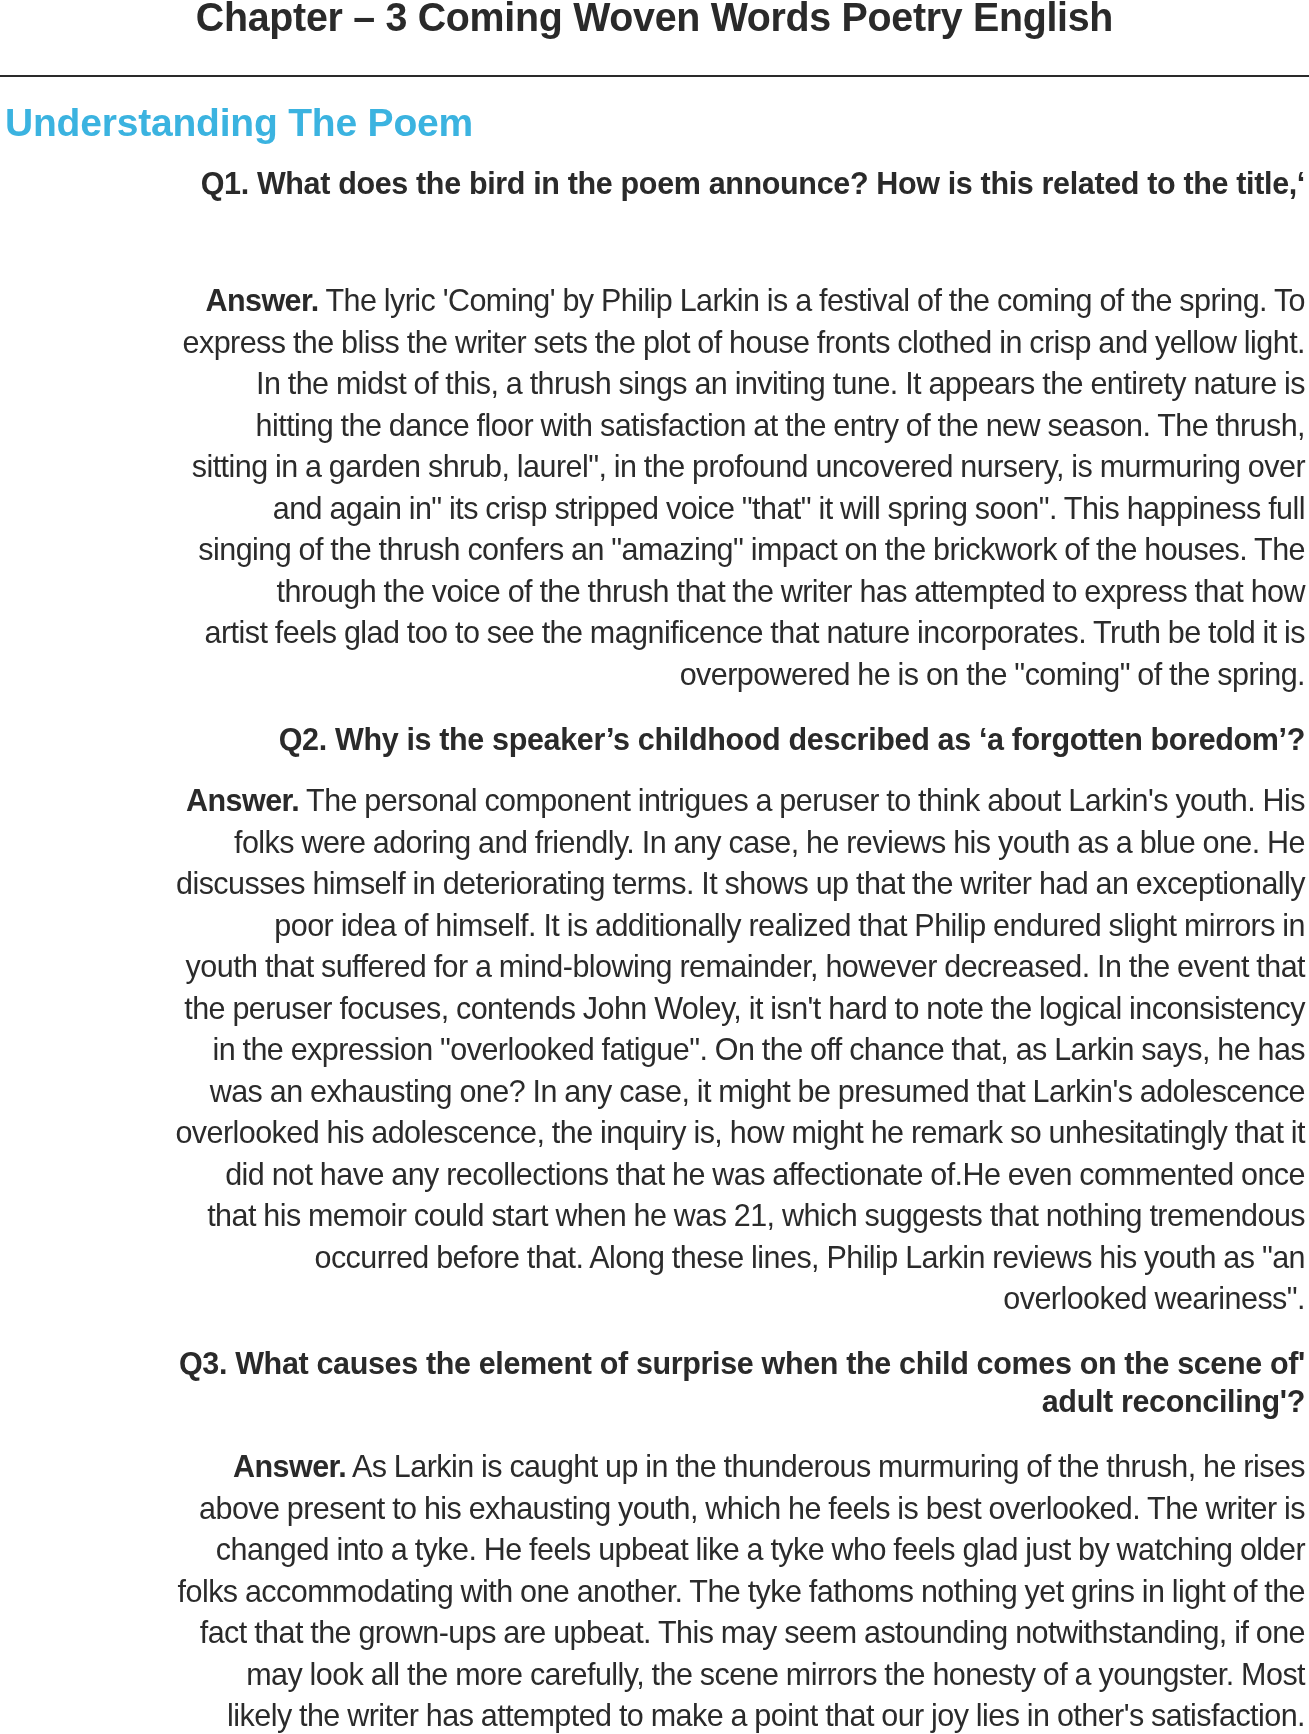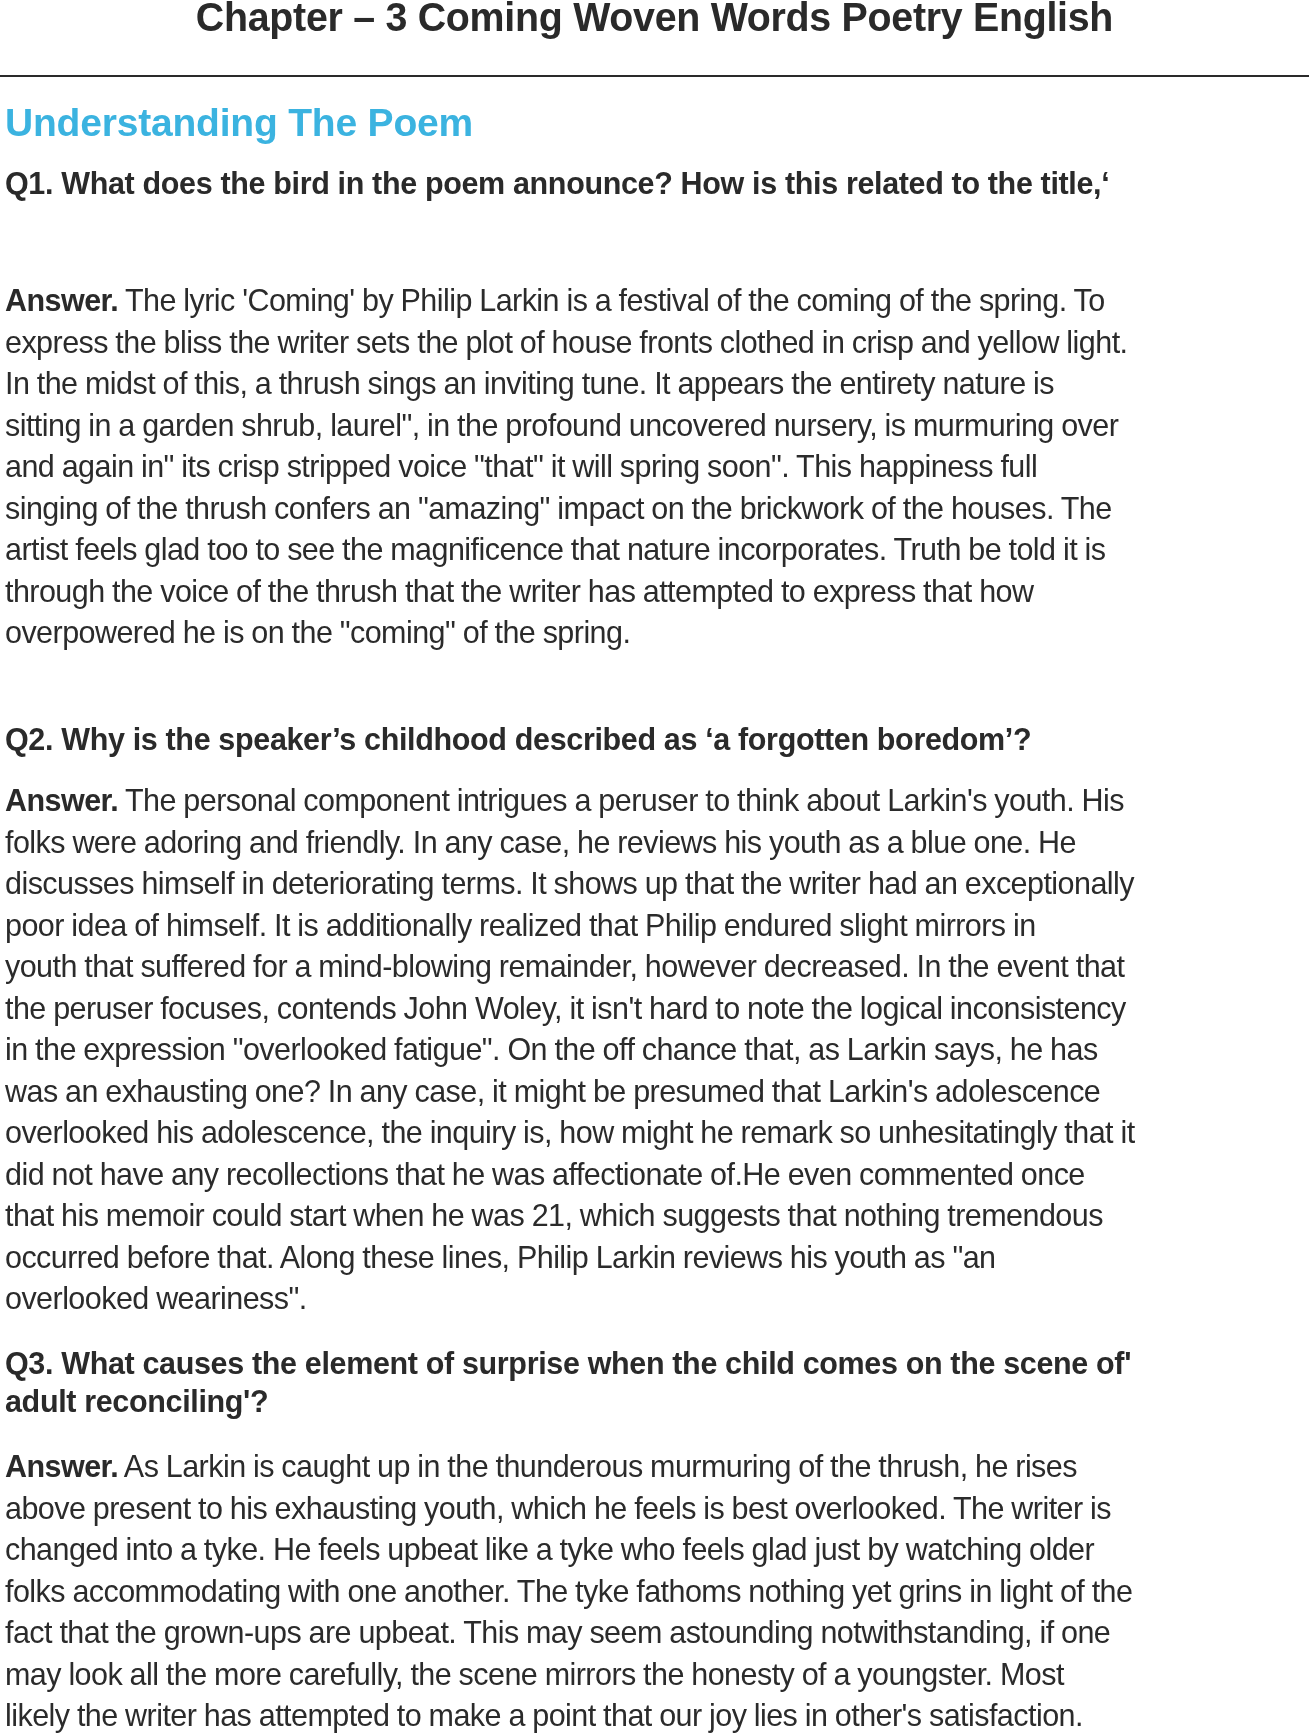--- a/index.html
+++ b/index.html
@@ -66,44 +66,46 @@
     letter-spacing: -0.55px;
     word-spacing: -0.5px;
   }
   .answer .label {
     font-weight: bold;
     color: #2a2a2a;
   }
   .line {
     display: block;
     white-space: nowrap;
+    text-align: right;
   }
 </style>
 </head>
 <body>
 
 <div class="page-title">Chapter – 3 Coming Woven Words Poetry English</div>
 <div class="title-rule"></div>
 
 <div class="section-heading">Understanding The Poem</div>
 
 <div class="block" style="top:164px;">
   <div class="question">
     <span class="line">Q1. What does the bird in the poem announce? How is this related to the title,‘</span>
   </div>
 </div>
 <div class="block answer" style="top:280px;">
   <span class="line"><span class="label">Answer.</span><span> The lyric 'Coming' by Philip Larkin is a festival of the coming of the spring. To</span></span>
   <span class="line">express the bliss the writer sets the plot of house fronts clothed in crisp and yellow light.</span>
   <span class="line">In the midst of this, a thrush sings an inviting tune. It appears the entirety nature is</span>
+  <span class="line">hitting the dance floor with satisfaction at the entry of the new season. The thrush,</span>
   <span class="line">sitting in a garden shrub, laurel", in the profound uncovered nursery, is murmuring over</span>
   <span class="line">and again in" its crisp stripped voice "that" it will spring soon". This happiness full</span>
   <span class="line">singing of the thrush confers an "amazing" impact on the brickwork of the houses. The</span>
+  <span class="line">through the voice of the thrush that the writer has attempted to express that how</span>
   <span class="line">artist feels glad too to see the magnificence that nature incorporates. Truth be told it is</span>
-  <span class="line">through the voice of the thrush that the writer has attempted to express that how</span>
   <span class="line">overpowered he is on the "coming" of the spring.</span>
 </div>
 
 <div class="block" style="top:720px;">
   <div class="question">
     <span class="line">Q2. Why is the speaker’s childhood described as ‘a forgotten boredom’?</span>
   </div>
 </div>
 <div class="block answer" style="top:780px;">
   <span class="line"><span class="label">Answer.</span><span> The personal component intrigues a peruser to think about Larkin's youth. His</span></span>

